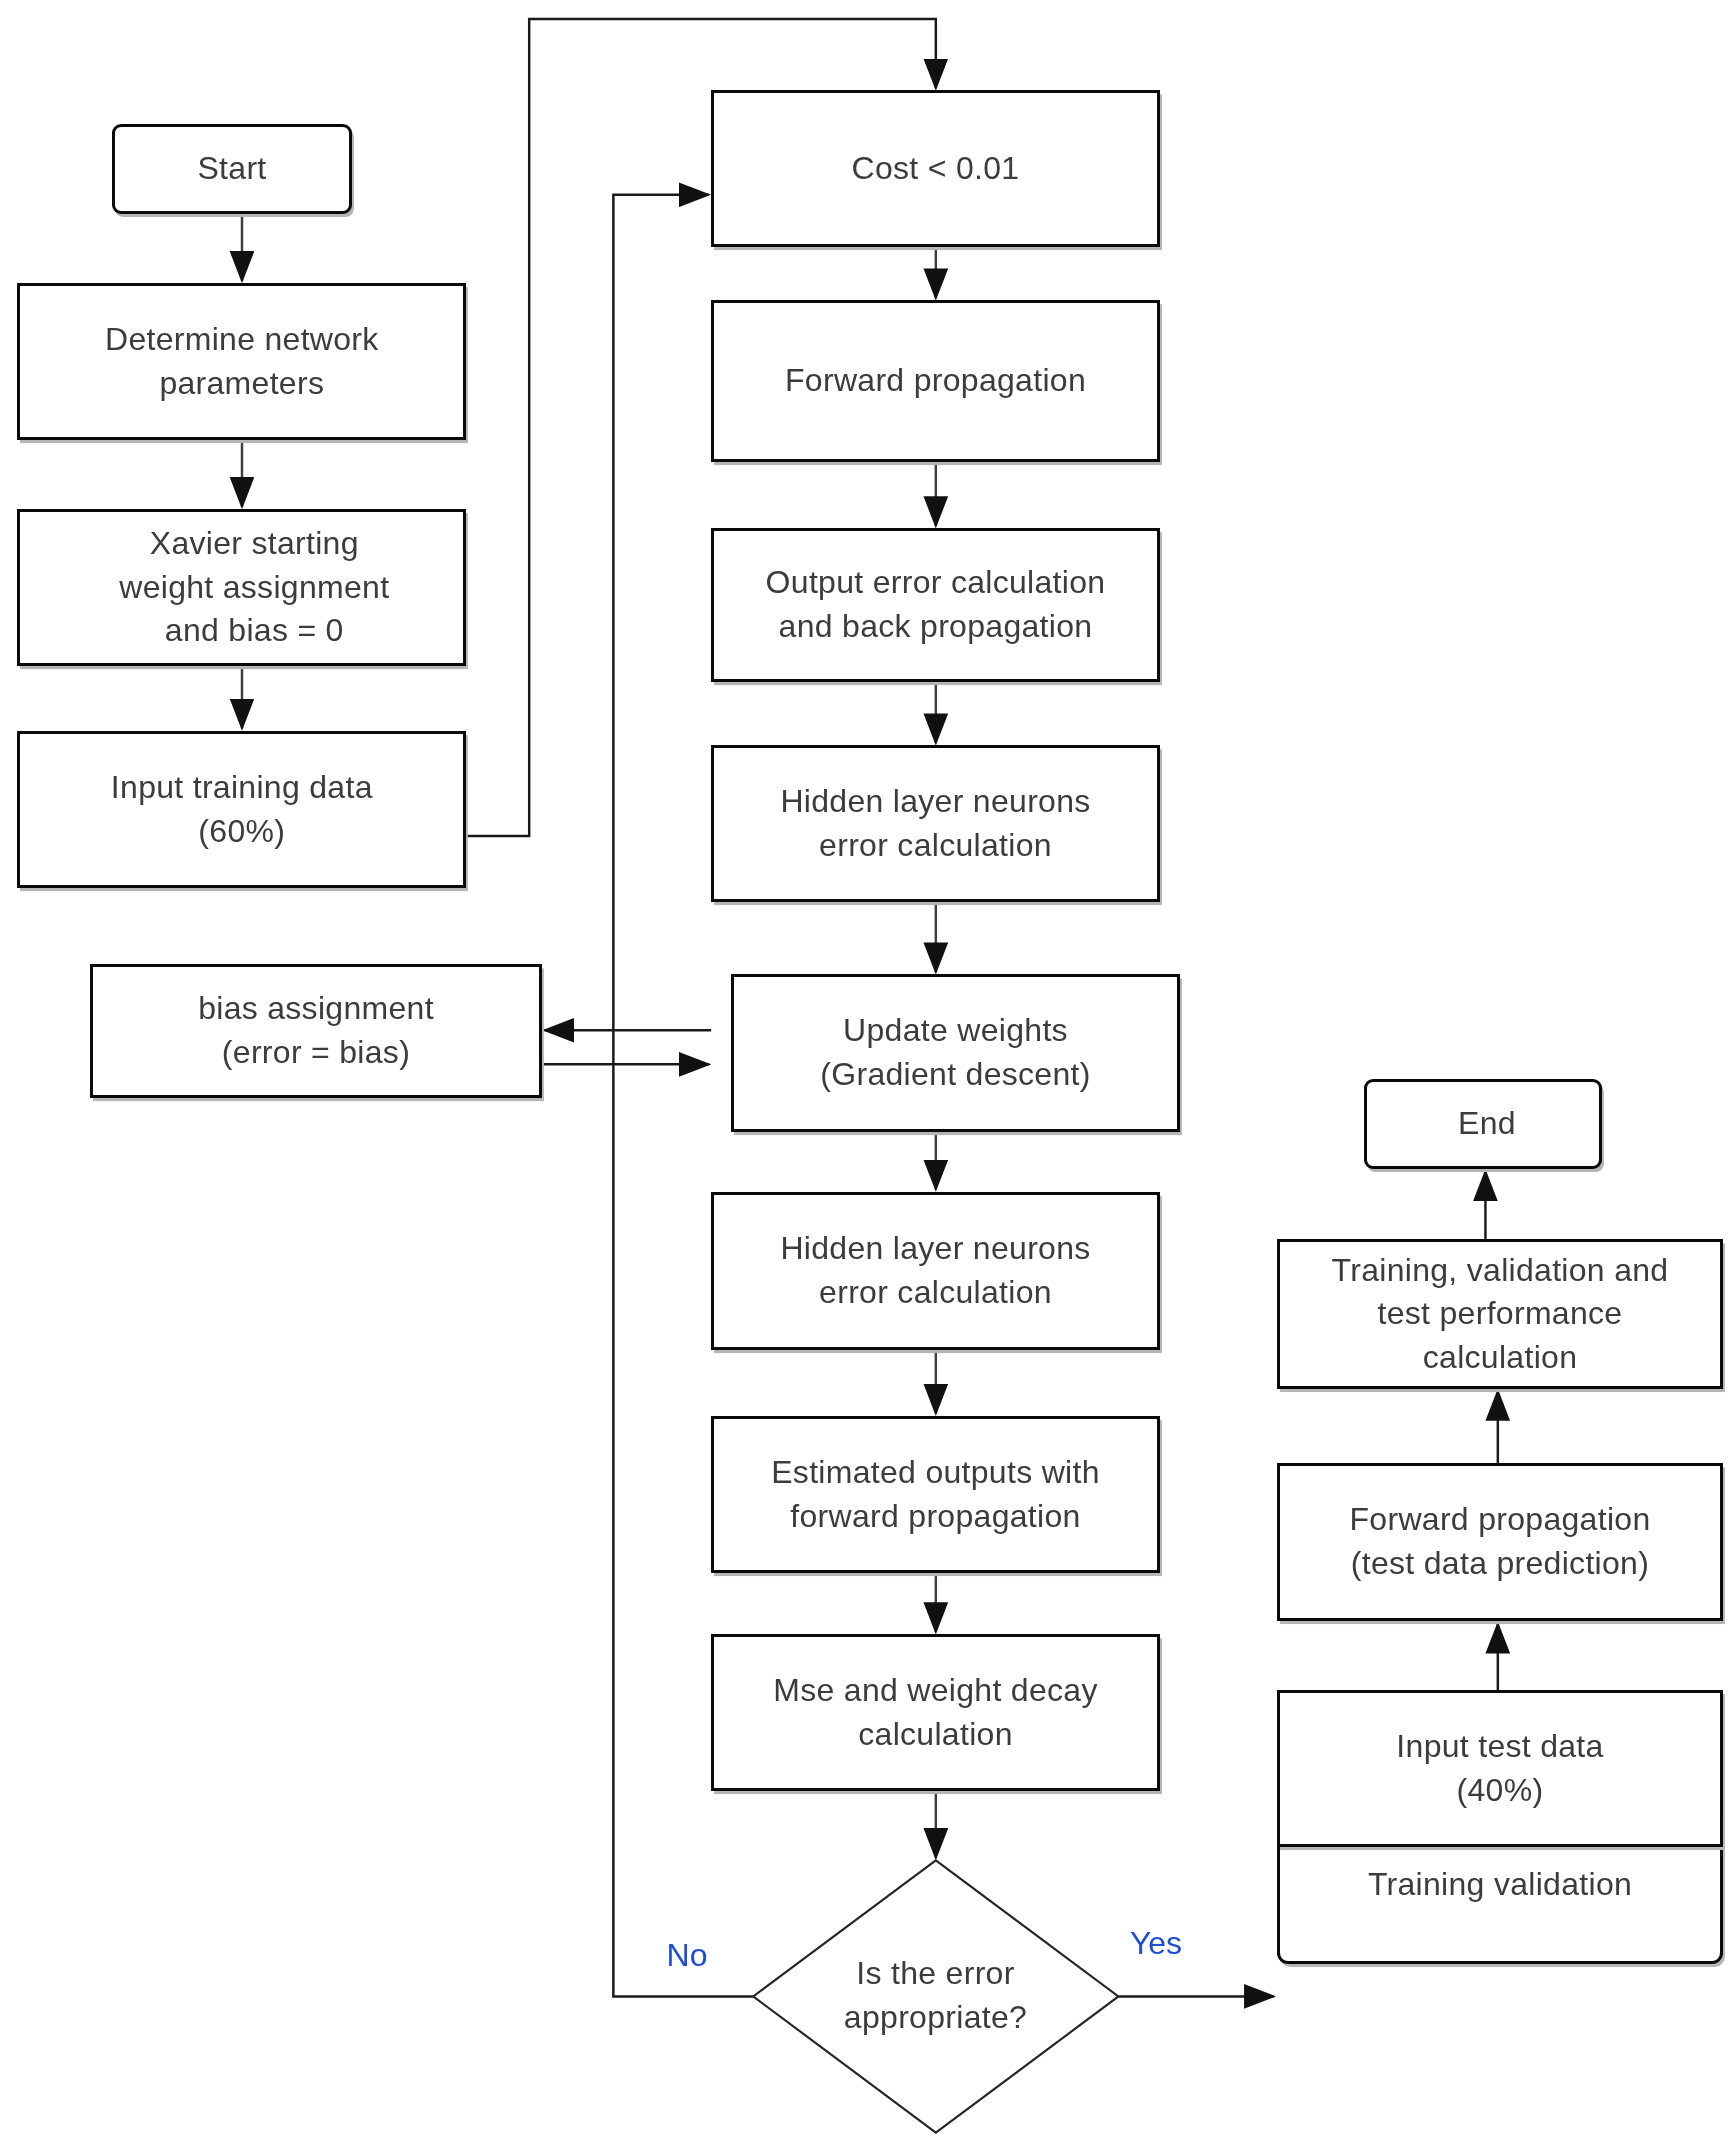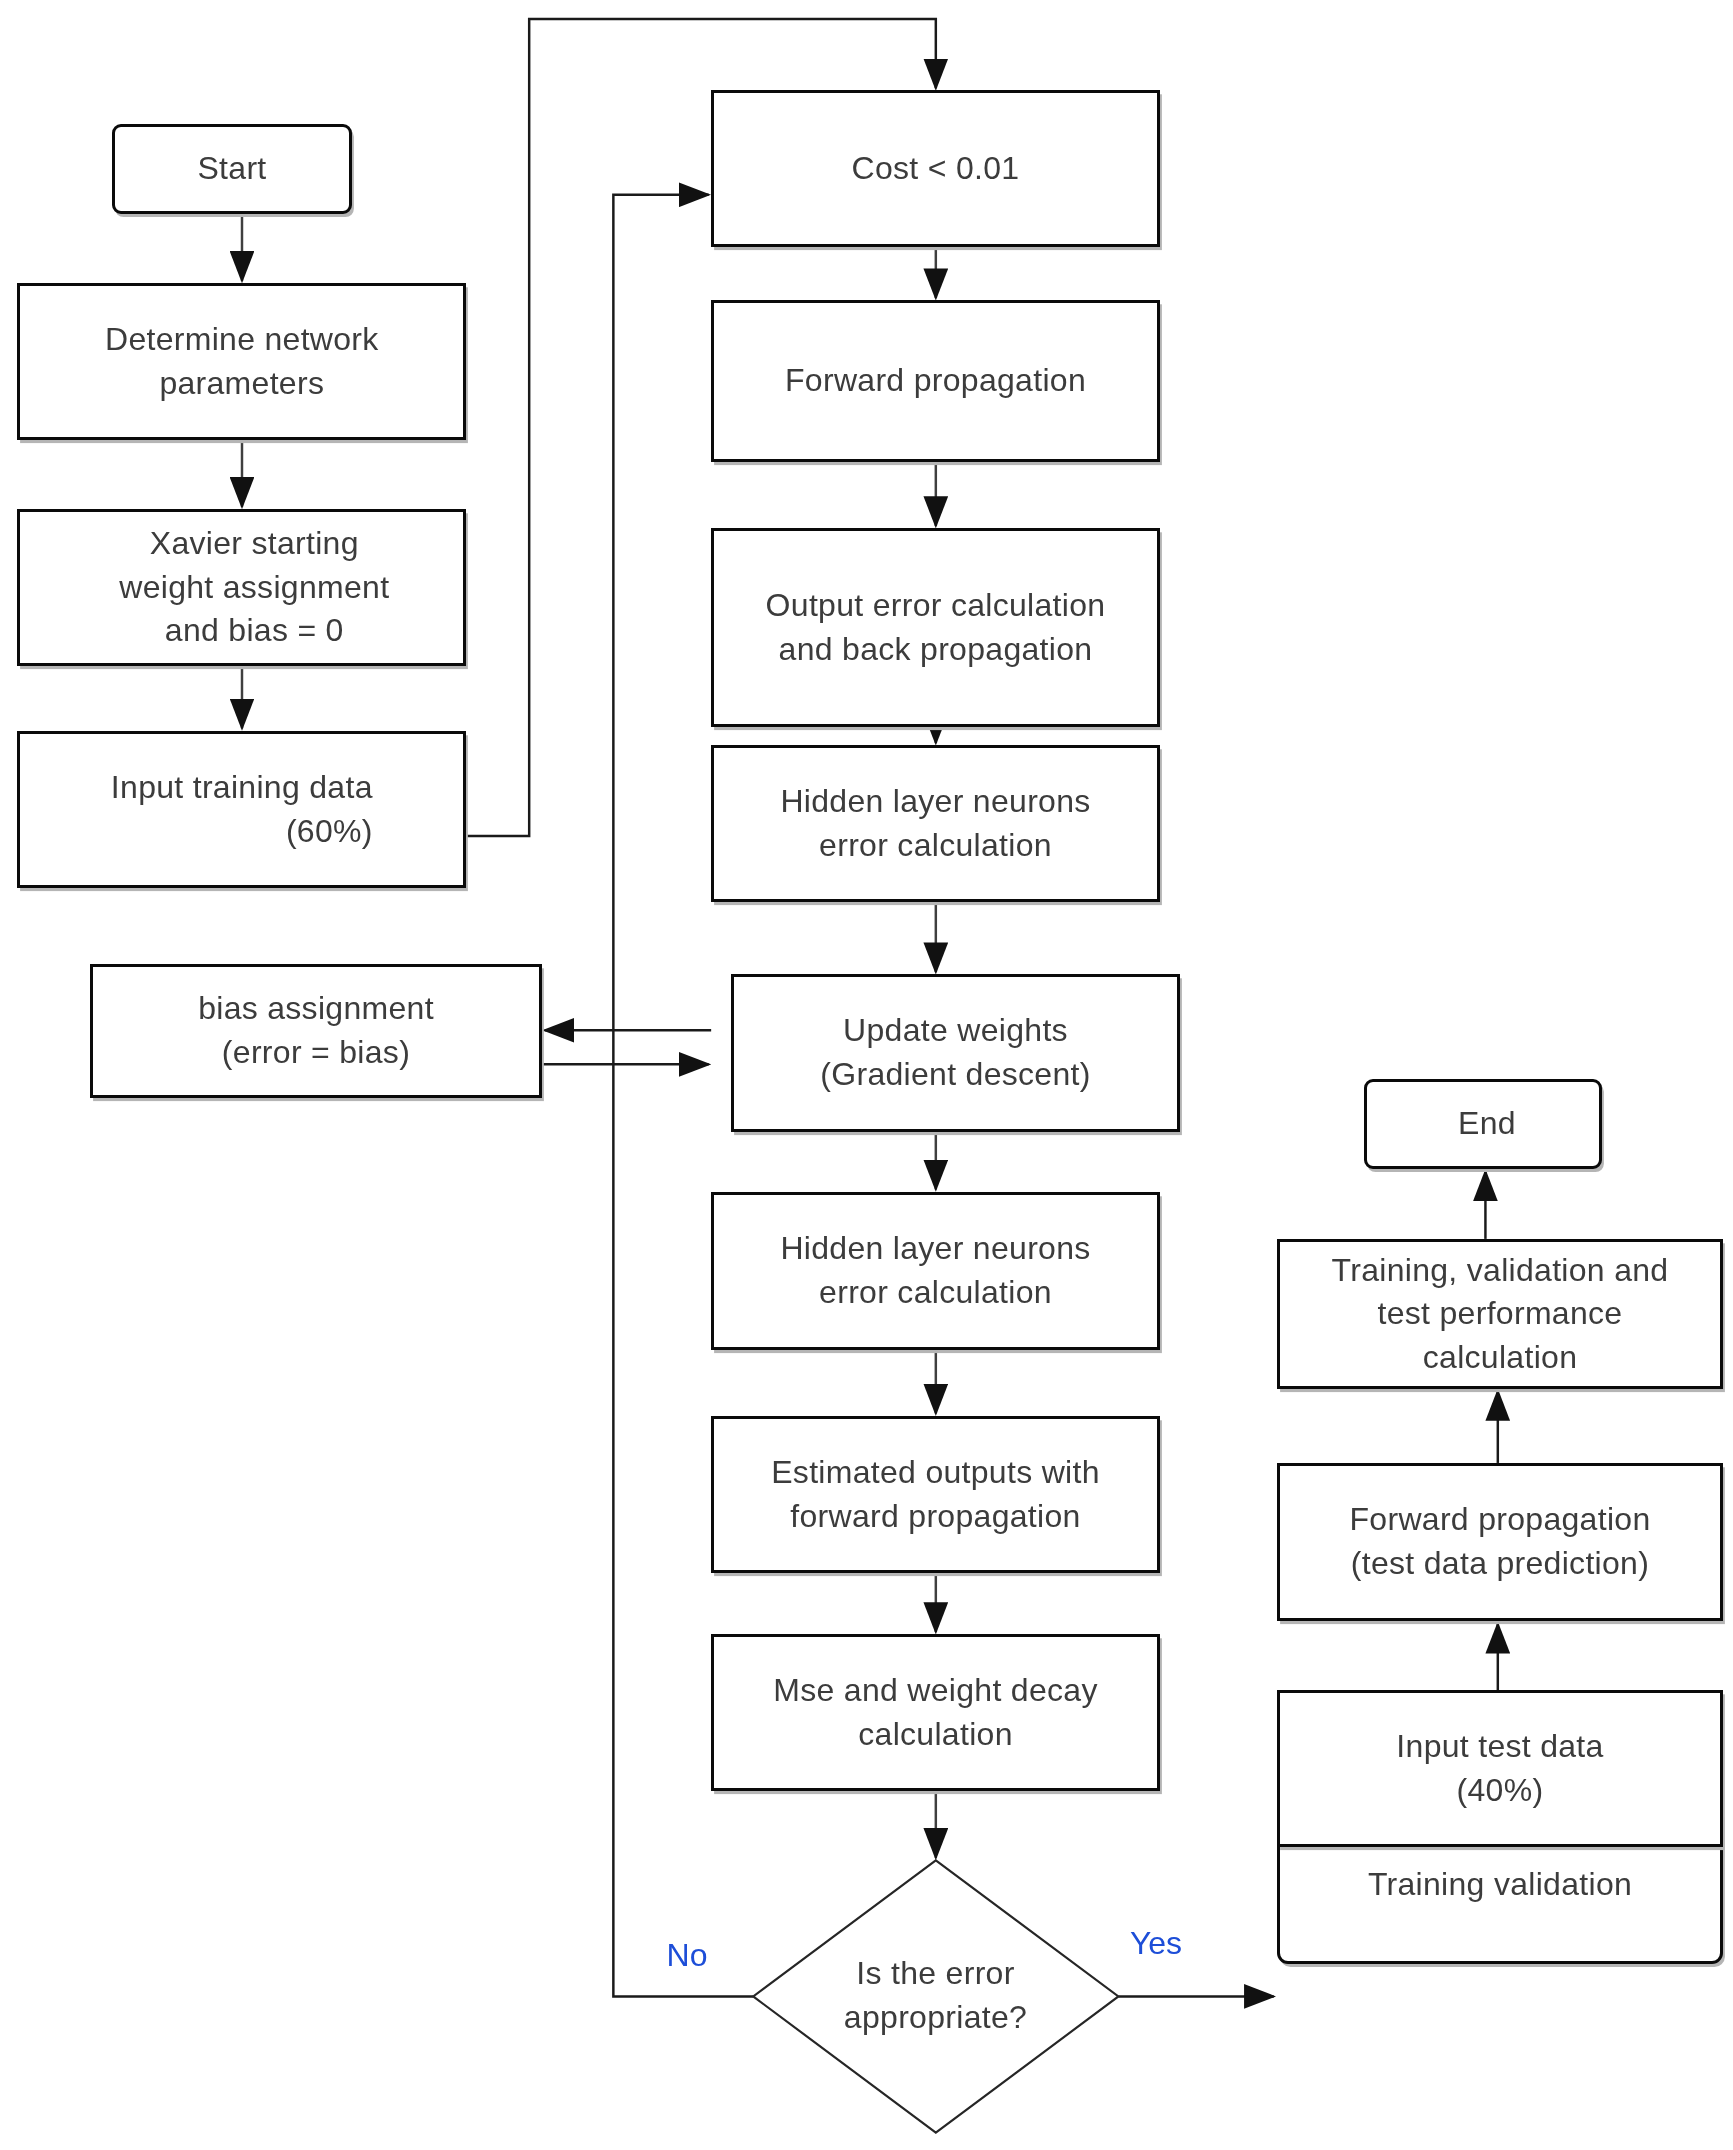--- a/index.html
+++ b/index.html
@@ -75,36 +75,36 @@
   </div>
   <div class="node" style="left:17.3px;top:283px;width:449px;height:157px;">
     <span class="lbl">Determine network
 parameters</span>
   </div>
   <div class="node" style="left:17.3px;top:509px;width:449px;height:157px;padding-left:25px;">
     <span class="lbl">Xavier starting
 weight assignment
 and bias = 0</span>
   </div>
-  <div class="node" style="left:17.3px;top:731px;width:449px;height:157px;text-align:right;">
+  <div class="node" style="left:17.3px;top:731px;width:449px;height:157px;">
     <span class="lbl">Input training data
 (60%)</span>
   </div>
   <div class="node" style="left:90px;top:964px;width:452px;height:134px;">
     <span class="lbl">bias assignment
 (error = bias)</span>
   </div>
 
   <div class="node" style="left:711px;top:90px;width:449px;height:157px;">
     <span class="lbl">Cost &lt; 0.01</span>
   </div>
   <div class="node" style="left:711px;top:300px;width:449px;height:162px;">
     <span class="lbl">Forward propagation</span>
   </div>
-  <div class="node" style="left:711px;top:528px;width:449px;height:199px;">
+  <div class="node" style="left:711px;top:528px;width:449px;height:154px;">
     <span class="lbl">Output error calculation
 and back propagation</span>
   </div>
   <div class="node" style="left:711px;top:745px;width:449px;height:157px;">
     <span class="lbl">Hidden layer neurons
 error calculation</span>
   </div>
   <div class="node" style="left:731px;top:974px;width:449px;height:158px;">
     <span class="lbl">Update weights
 (Gradient descent)</span>

